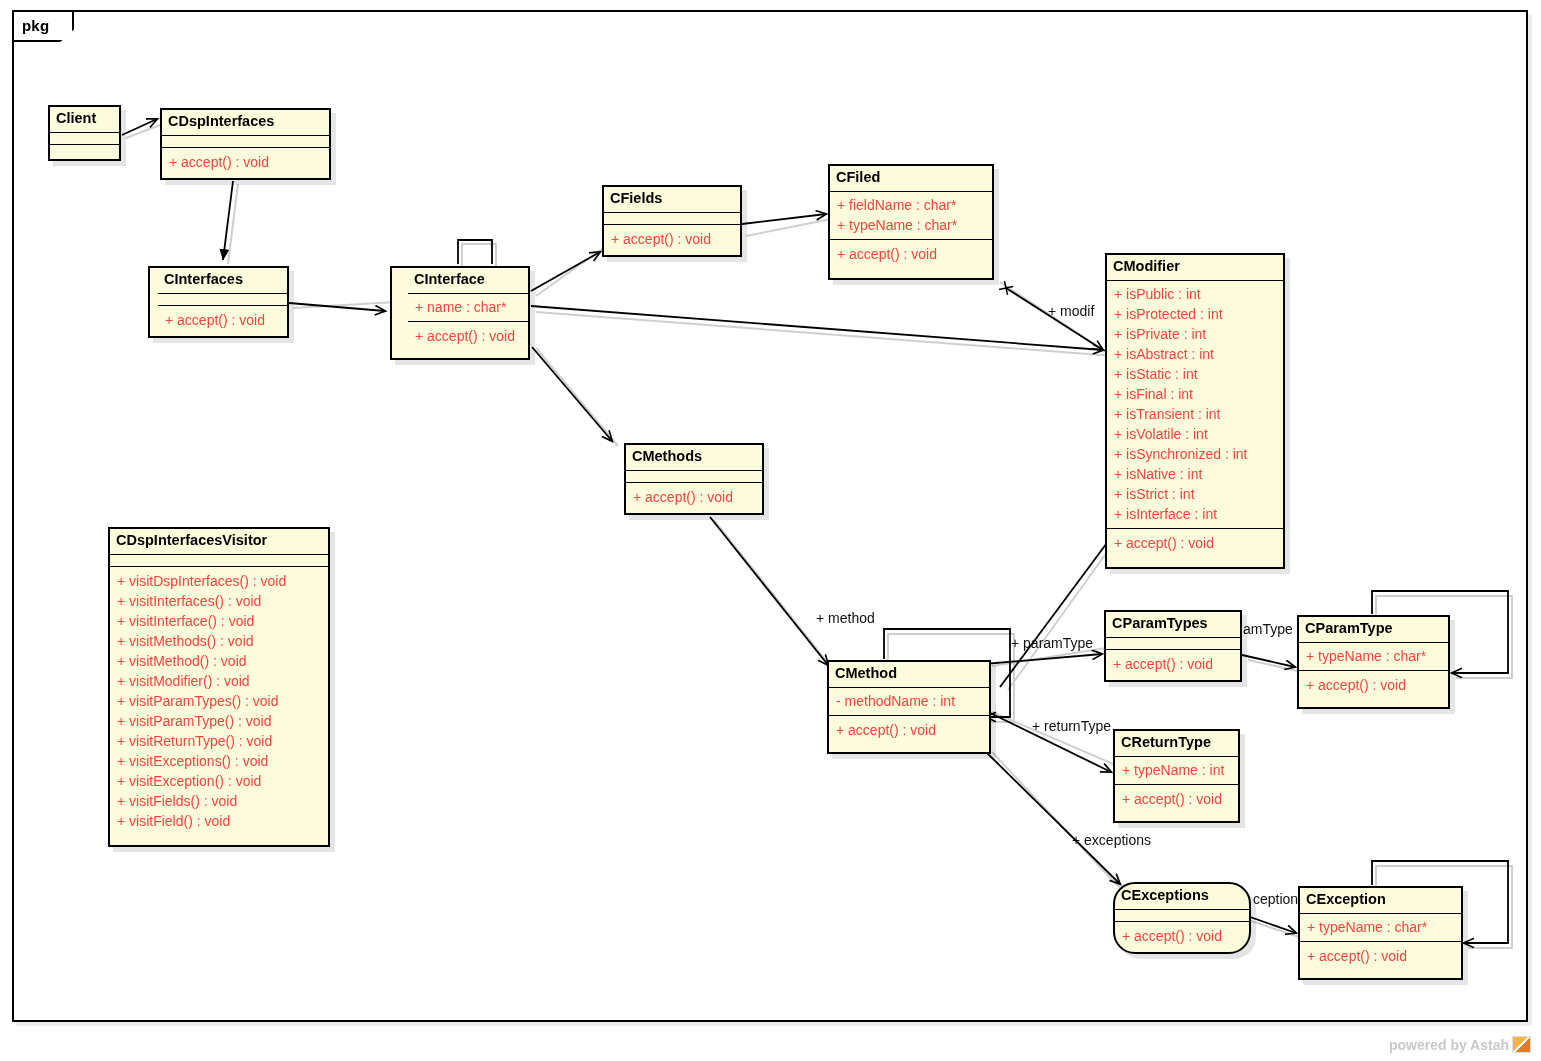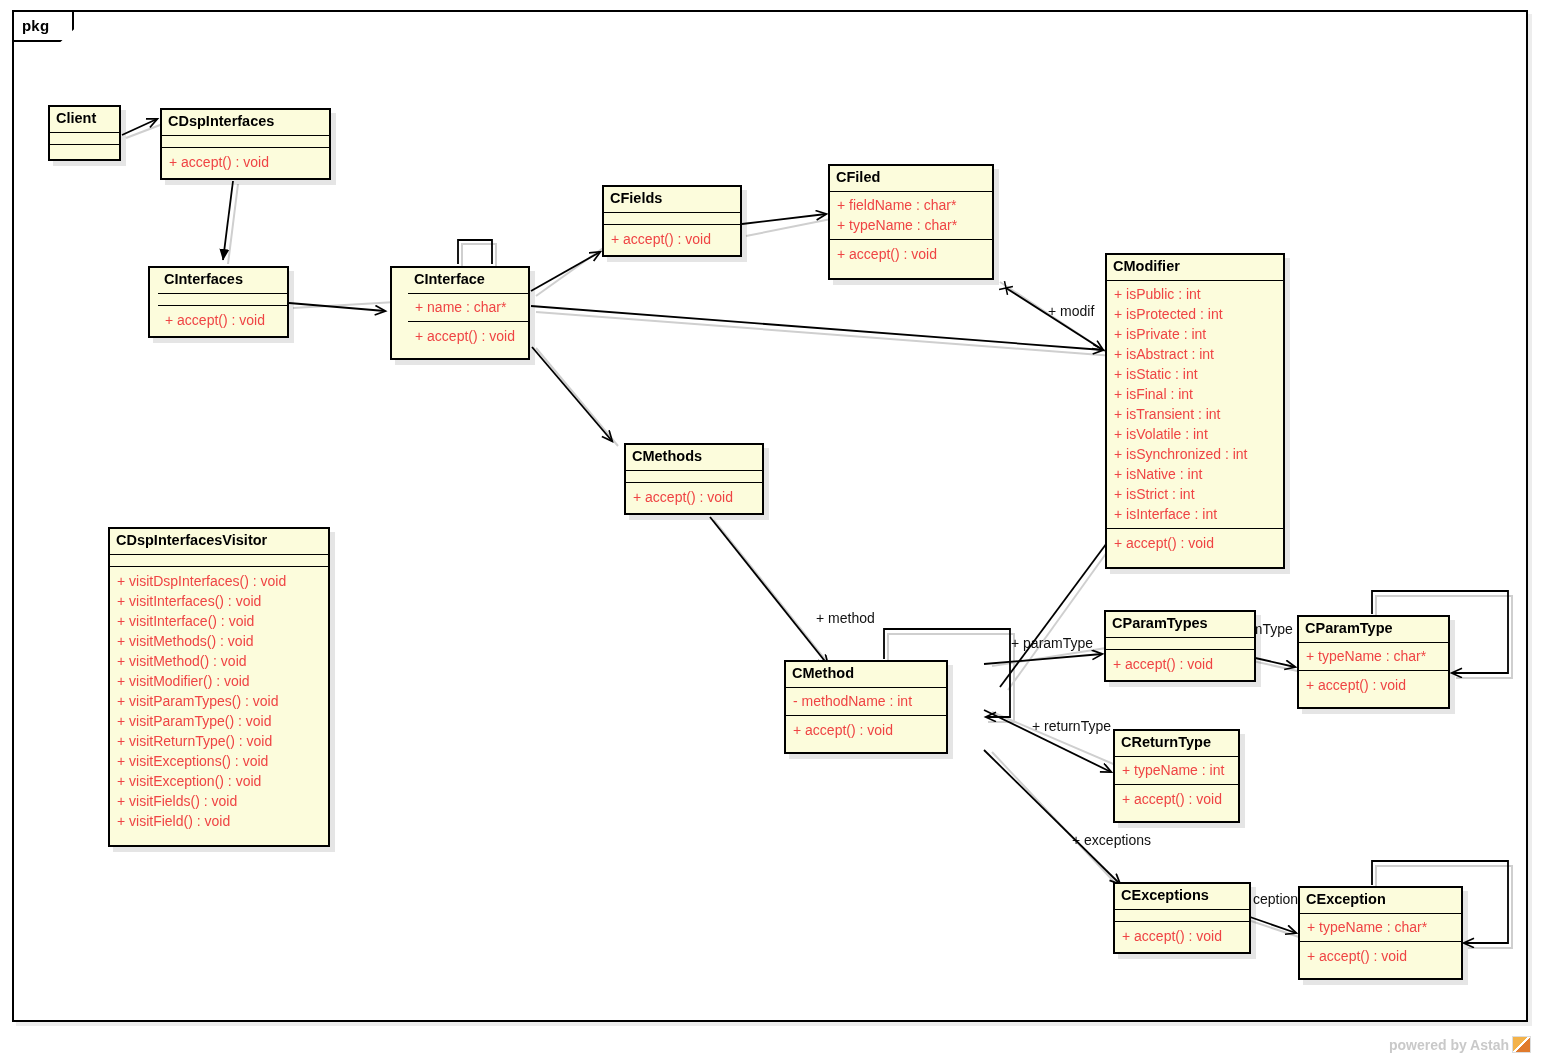--- a/index.html
+++ b/index.html
@@ -322,30 +322,30 @@
           <div class="uml-line">+ visitModifier() : void</div>
           <div class="uml-line">+ visitParamTypes() : void</div>
           <div class="uml-line">+ visitParamType() : void</div>
           <div class="uml-line">+ visitReturnType() : void</div>
           <div class="uml-line">+ visitExceptions() : void</div>
           <div class="uml-line">+ visitException() : void</div>
           <div class="uml-line">+ visitFields() : void</div>
           <div class="uml-line">+ visitField() : void</div>
         </div>
       </div>
-      <div class="uml-class" style="left: 784px; top: 660px; width: 164px; height: 94px;">
+      <div class="uml-class" style="left: 827px; top: 660px; width: 164px; height: 94px;">
         <div class="uml-name">CMethod</div>
         <div class="uml-attrs">
           <div class="uml-line">- methodName : int</div>
         </div>
         <div class="uml-ops">
           <div class="uml-line">+ accept() : void</div>
         </div>
       </div>
-      <div class="uml-class" style="left: 1104px; top: 610px; width: 152px; height: 72px;">
+      <div class="uml-class" style="left: 1104px; top: 610px; width: 138px; height: 72px;">
         <div class="uml-name">CParamTypes</div>
         <div class="uml-attrs empty"></div>
         <div class="uml-ops">
           <div class="uml-line">+ accept() : void</div>
         </div>
       </div>
       <div class="uml-class" style="left: 1297px; top: 615px; width: 153px; height: 94px;">
         <div class="uml-name">CParamType</div>
         <div class="uml-attrs">
           <div class="uml-line">+ typeName : char*</div>
@@ -356,21 +356,21 @@
       </div>
       <div class="uml-class" style="left: 1113px; top: 729px; width: 127px; height: 94px;">
         <div class="uml-name">CReturnType</div>
         <div class="uml-attrs">
           <div class="uml-line">+ typeName : int</div>
         </div>
         <div class="uml-ops">
           <div class="uml-line">+ accept() : void</div>
         </div>
       </div>
-      <div class="uml-class" style="left: 1113px; top: 882px; width: 138px; height: 72px;">
+      <div class="uml-class" style="left: 1113px; top: 882px; width: 138px; height: 72px; border-radius: 22px;">
         <div class="uml-name">CExceptions</div>
         <div class="uml-attrs empty"></div>
         <div class="uml-ops">
           <div class="uml-line">+ accept() : void</div>
         </div>
       </div>
       <div class="uml-class" style="left: 1298px; top: 886px; width: 165px; height: 94px;">
         <div class="uml-name">CException</div>
         <div class="uml-attrs">
           <div class="uml-line">+ typeName : char*</div>

